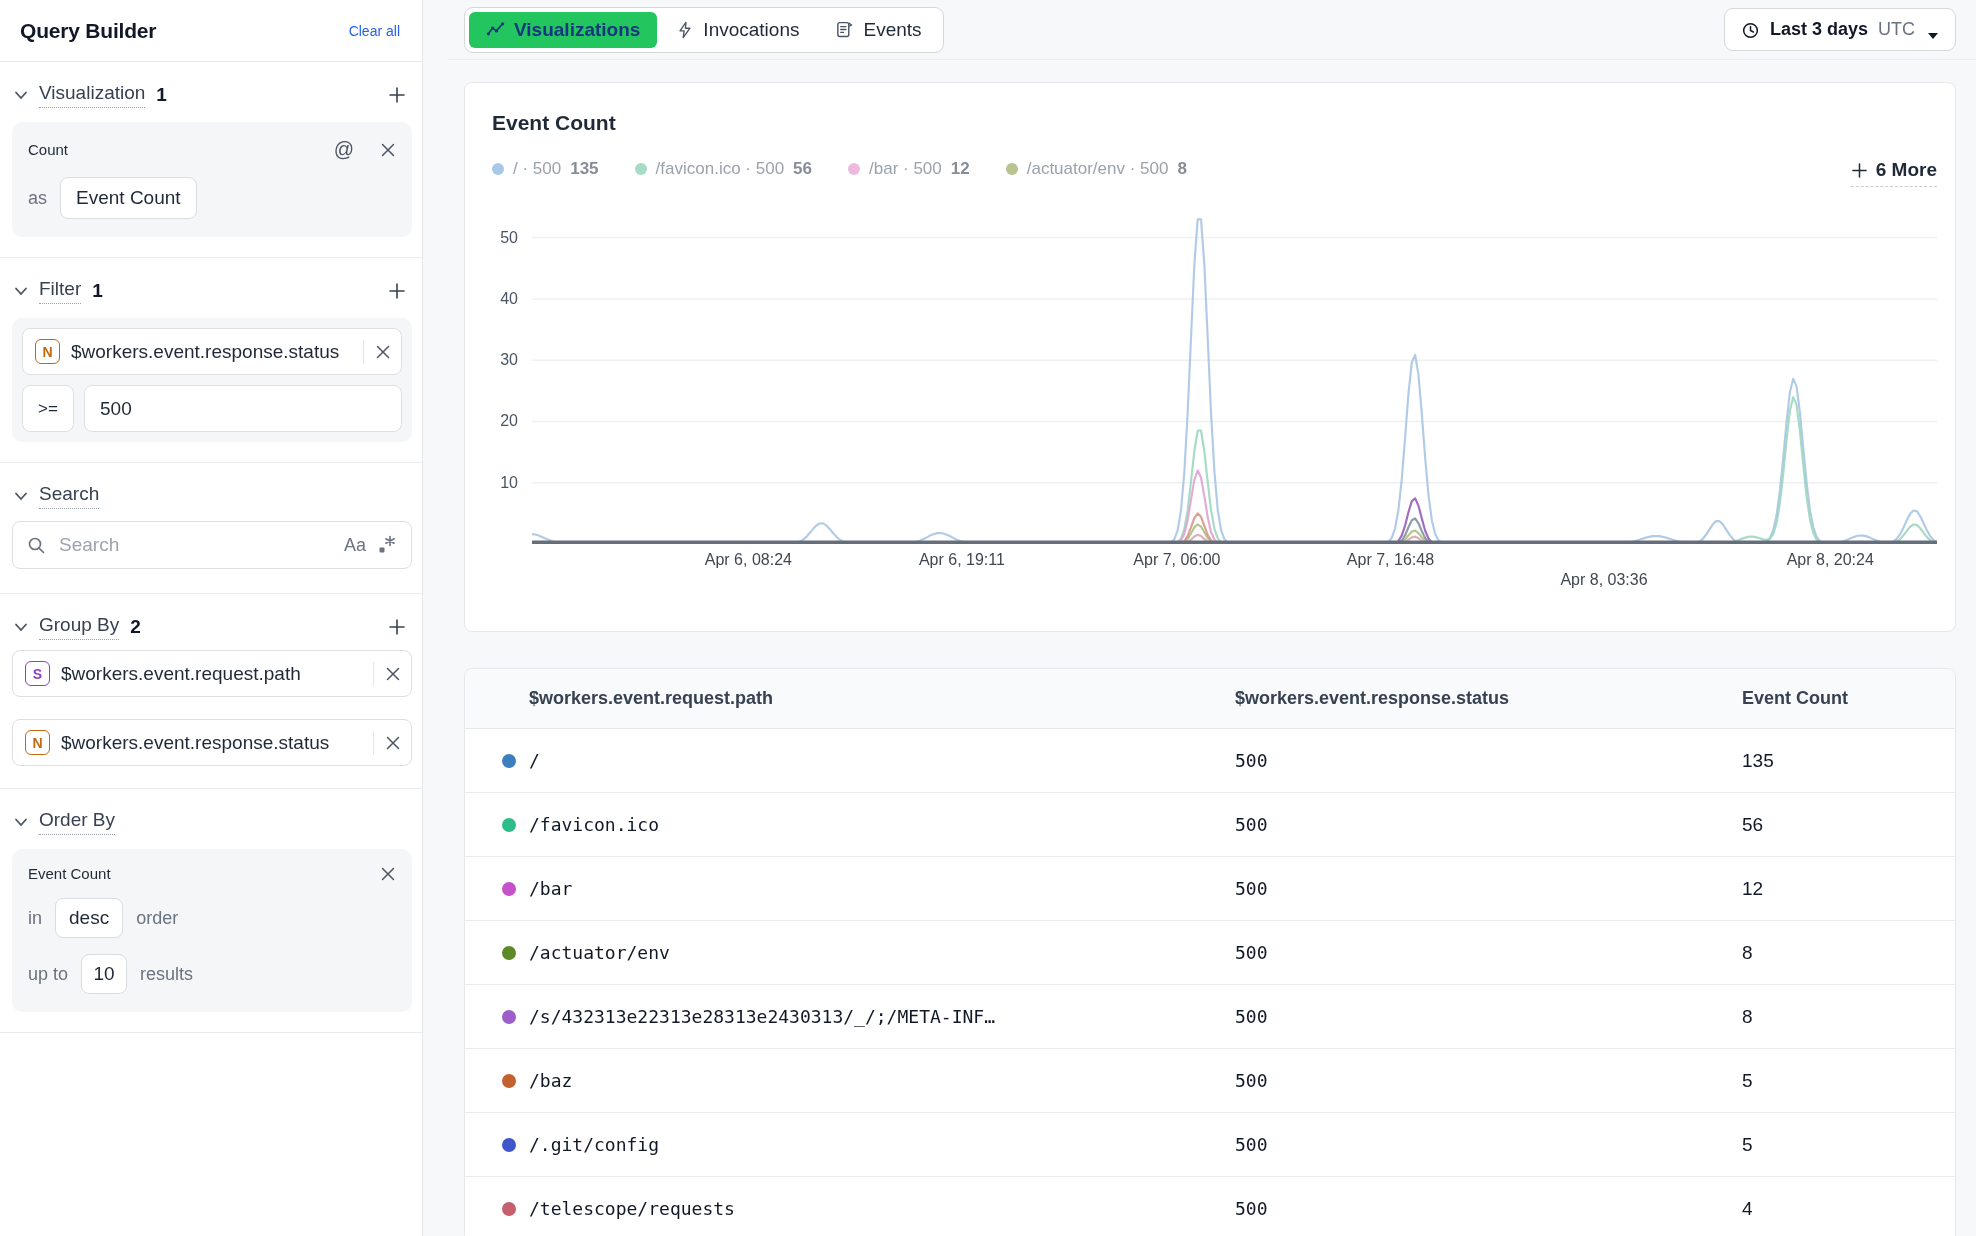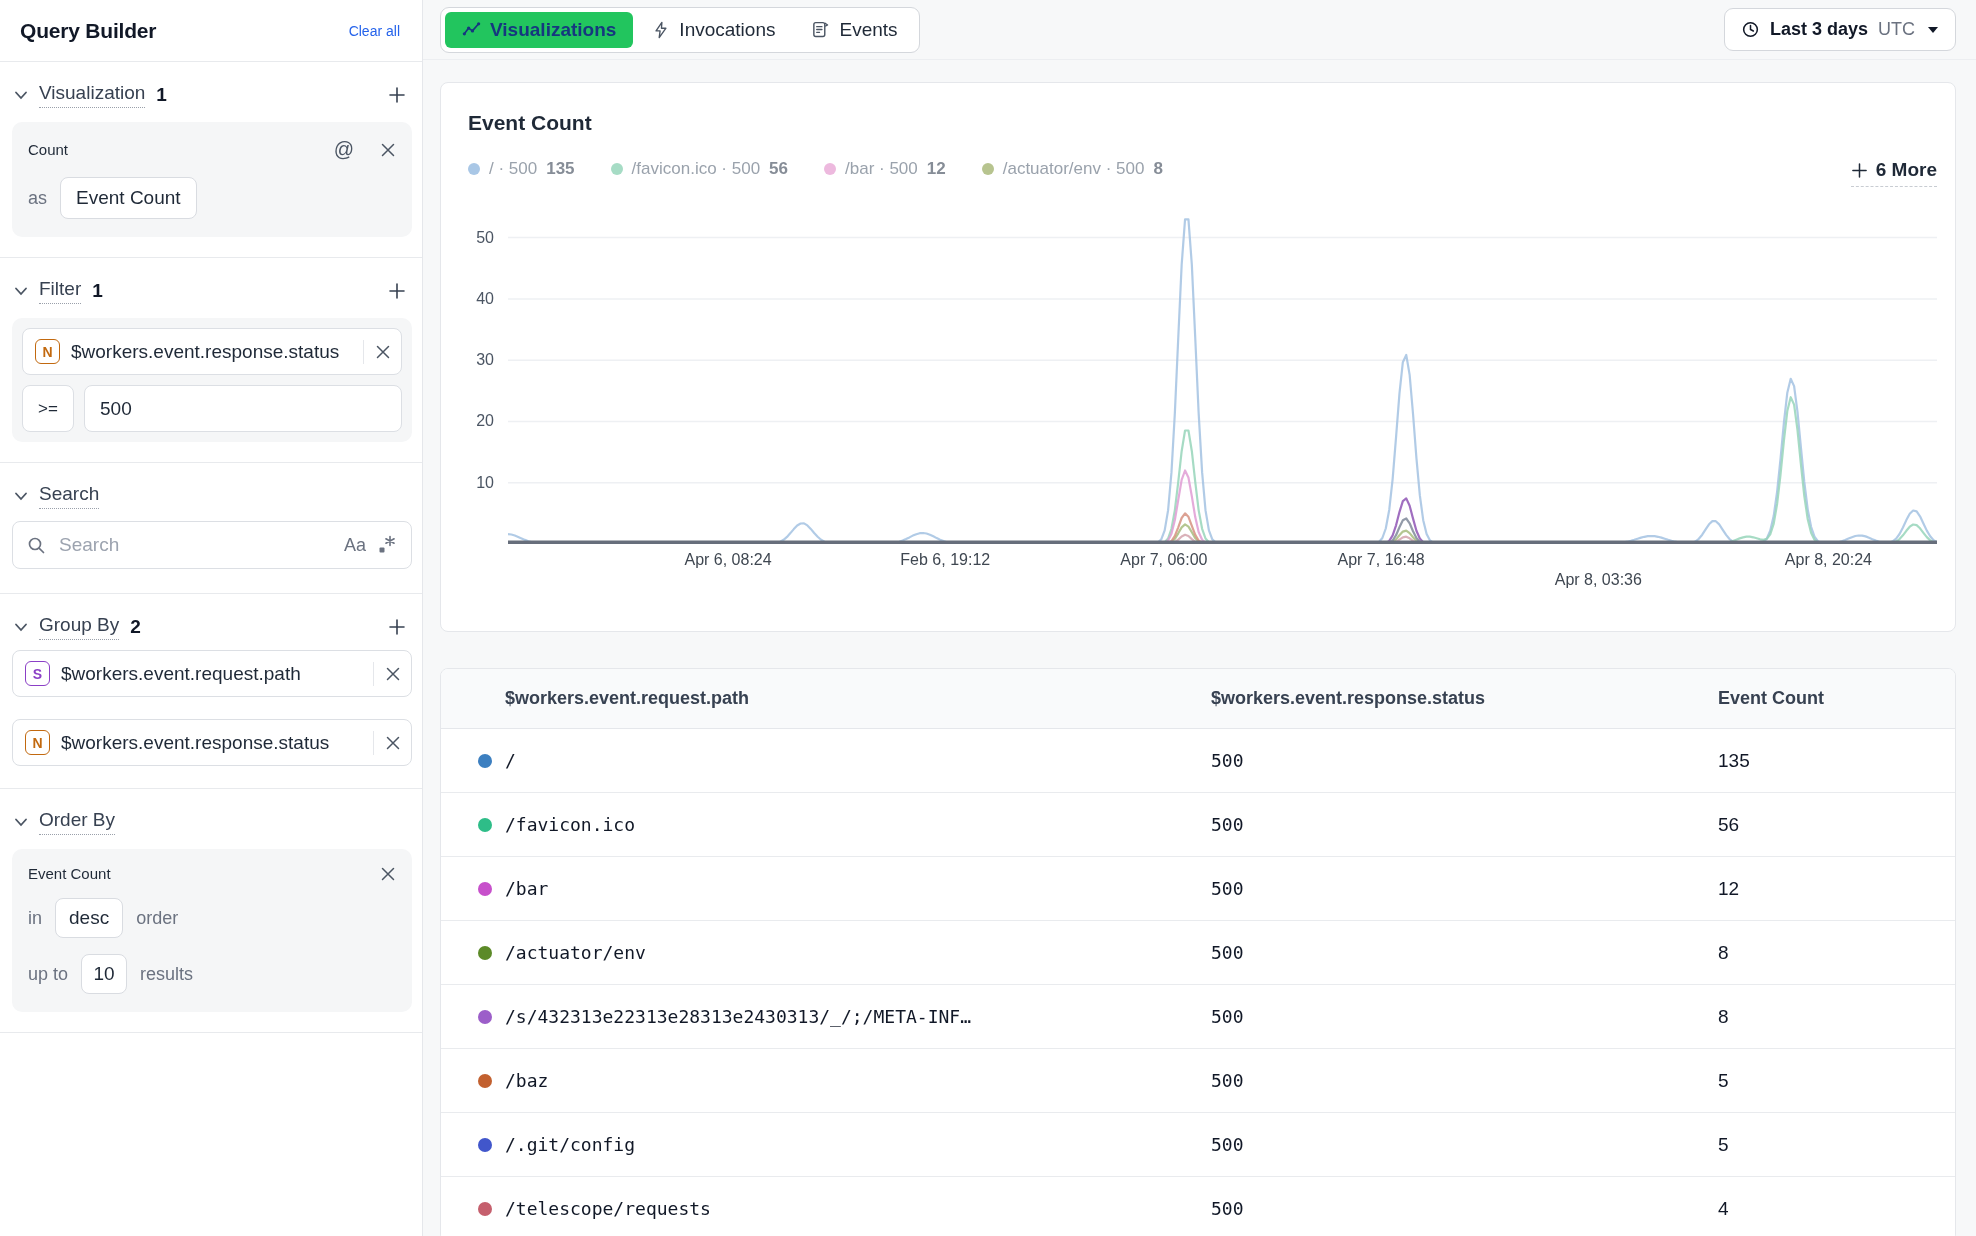--- a/index.html
+++ b/index.html
@@ -1,18 +1,18 @@
 <!DOCTYPE html>
 <html><head>
 <meta charset="utf-8">
 <style>
   html,body{margin:0;padding:0;background:#fff;}
   body{font-family:"Liberation Sans",sans-serif;color:#1f2937;}
   *{box-sizing:border-box;}
-  .app{width:1976px;height:1236px;display:flex;overflow:hidden;background:#f7f8f9;}
+  .app{width:1976px;height:1236px;display:flex;overflow:hidden;background:#f7f8f9;gap:24px;}
 
   
   .sidebar{width:423px;flex:none;background:#fff;border-right:1px solid #e5e7eb;display:flex;flex-direction:column;}
   .sb-header{height:62px;flex:none;display:flex;align-items:center;justify-content:space-between;padding:0 22px 0 20px;border-bottom:1px solid #e8eaed;}
   .sb-title{font-size:21px;font-weight:700;color:#111827;letter-spacing:-.2px;}
   .clear-all{font-size:14px;color:#2563eb;cursor:pointer;}
   .section{padding:12px 10px 16px 12px;border-bottom:1px solid #e8eaed;}
   .sec-head{display:flex;align-items:center;gap:11px;padding:8px 4px 10px 2px;}
   .chev{display:flex;flex:none;cursor:pointer;}
   .sec-label{font-size:19px;color:#374151;border-bottom:1.5px dotted #9aa0aa;padding-bottom:3px;}
@@ -47,21 +47,21 @@
   .chip.num{padding:8px 0;width:46px;text-align:center;}
 
   
   .main{flex:1;display:flex;flex-direction:column;min-width:0;}
   .topbar{height:60px;flex:none;display:flex;align-items:center;justify-content:space-between;padding:0 20px 0 17px;border-bottom:1px solid #eceef1;}
   .tabs{display:flex;background:#fff;border:1px solid #d4d7dc;border-radius:9px;padding:4px;gap:2px;}
   .tab{display:flex;align-items:center;gap:9px;padding:7px 17px;border-radius:6px;font-size:19px;color:#1f2937;cursor:pointer;white-space:nowrap;}
   .tab .ticon{display:flex;color:#4b5563;}
   .tab.active{background:#22c55e;color:#16377f;font-weight:600;}
   .tab.active .ticon{color:#16377f;}
-  .timebtn{display:flex;align-items:center;gap:10px;background:#fff;border:1px solid #d4d7dc;border-radius:9px;padding:10px 16px;cursor:pointer;}
+  .timebtn{display:flex;align-items:flex-end;gap:10px;background:#fff;border:1px solid #d4d7dc;border-radius:9px;padding:10px 16px;cursor:pointer;}
   .time-label{font-size:18px;font-weight:700;color:#111827;}
   .time-zone{font-size:18px;color:#6b7280;}
   .content{flex:1;padding:22px 20px 0 17px;overflow:hidden;}
   .card{background:#fff;border:1px solid #e5e7eb;border-radius:8px;}
   .chart-card{height:550px;padding:28px 18px 14px 27px;}
   .chart-title{font-size:21px;font-weight:700;color:#1f2937;}
   .legend-row{display:flex;align-items:flex-start;margin-top:24px;}
   .leg-items{display:flex;align-items:center;gap:36px;}
   .leg-item{display:flex;align-items:center;gap:9px;font-size:17px;color:#9aa2ac;cursor:pointer;white-space:nowrap;}
   .leg-dot{width:12px;height:12px;border-radius:50%;flex:none;}
@@ -375,21 +375,21 @@
                 <path d="M0.0 337.0L3.4 337.0L6.8 337.0L10.2 337.0L13.6 337.0L17.0 337.0L20.4 337.0L23.9 337.0L27.3 337.0L30.7 337.0L34.1 337.0L37.5 337.0L40.9 337.0L44.3 337.0L47.7 337.0L51.1 337.0L54.5 337.0L57.9 337.0L61.3 337.0L64.7 337.0L68.1 337.0L71.5 337.0L75.0 337.0L78.4 337.0L81.8 337.0L85.2 337.0L88.6 337.0L92.0 337.0L95.4 337.0L98.8 337.0L102.2 337.0L105.6 337.0L109.0 337.0L112.4 337.0L115.8 337.0L119.2 337.0L122.7 337.0L126.1 337.0L129.5 337.0L132.9 337.0L136.3 337.0L139.7 337.0L143.1 337.0L146.5 337.0L149.9 337.0L153.3 337.0L156.7 337.0L160.1 337.0L163.5 337.0L166.9 337.0L170.4 337.0L173.8 337.0L177.2 337.0L180.6 337.0L184.0 337.0L187.4 337.0L190.8 337.0L194.2 337.0L197.6 337.0L201.0 337.0L204.4 337.0L207.8 337.0L211.2 337.0L214.7 337.0L218.1 337.0L221.5 337.0L224.9 337.0L228.3 337.0L231.7 337.0L235.1 337.0L238.5 337.0L241.9 337.0L245.3 337.0L248.7 337.0L252.1 337.0L255.5 337.0L258.9 337.0L262.3 337.0L265.8 337.0L269.2 337.0L272.6 337.0L276.0 337.0L279.4 337.0L282.8 337.0L286.2 337.0L289.6 337.0L293.0 337.0L296.4 337.0L299.8 337.0L303.2 337.0L306.6 337.0L310.1 337.0L313.5 337.0L316.9 337.0L320.3 337.0L323.7 337.0L327.1 337.0L330.5 337.0L333.9 337.0L337.3 337.0L340.7 337.0L344.1 337.0L347.5 337.0L350.9 337.0L354.3 337.0L357.8 337.0L361.2 337.0L364.6 337.0L368.0 337.0L371.4 337.0L374.8 337.0L378.2 337.0L381.6 337.0L385.0 337.0L388.4 337.0L391.8 337.0L395.2 337.0L398.6 337.0L402.0 337.0L405.4 337.0L408.9 337.0L412.3 337.0L415.7 337.0L419.1 337.0L422.5 337.0L425.9 337.0L429.3 337.0L432.7 337.0L436.1 337.0L439.5 337.0L442.9 337.0L446.3 337.0L449.7 337.0L453.1 337.0L456.6 337.0L460.0 337.0L463.4 337.0L466.8 337.0L470.2 337.0L473.6 337.0L477.0 337.0L480.4 337.0L483.8 337.0L487.2 337.0L490.6 337.0L494.0 337.0L497.4 337.0L500.8 337.0L504.3 337.0L507.7 337.0L511.1 337.0L514.5 337.0L517.9 337.0L521.3 337.0L524.7 337.0L528.1 337.0L531.5 337.0L534.9 337.0L538.3 337.0L541.7 337.0L545.1 337.0L548.6 337.0L552.0 337.0L555.4 337.0L558.8 337.0L562.2 337.0L565.6 337.0L569.0 337.0L572.4 337.0L575.8 337.0L579.2 337.0L582.6 337.0L586.0 337.0L589.4 337.0L592.8 337.0L596.3 337.0L599.7 337.0L603.1 337.0L606.5 337.0L609.9 337.0L613.3 337.0L616.7 337.0L620.1 337.0L623.5 337.0L626.9 337.0L630.3 337.0L633.7 337.0L637.1 337.0L640.5 337.0L644.0 337.0L647.4 337.0L650.8 337.0L654.2 337.0L657.6 337.0L661.0 337.0L664.4 337.0L667.8 337.0L671.2 337.0L674.6 337.0L678.0 337.0L681.4 337.0L684.8 337.0L688.2 337.0L691.6 337.0L695.1 337.0L698.5 337.0L701.9 337.0L705.3 337.0L708.7 337.0L712.1 337.0L715.5 337.0L718.9 337.0L722.3 337.0L725.7 337.0L729.1 337.0L732.5 337.0L735.9 337.0L739.4 337.0L742.8 337.0L746.2 337.0L749.6 337.0L753.0 337.0L756.4 337.0L759.8 337.0L763.2 337.0L766.6 337.0L770.0 337.0L773.4 337.0L776.8 337.0L780.2 337.0L783.6 337.0L787.1 337.0L790.5 337.0L793.9 337.0L797.3 337.0L800.7 337.0L804.1 337.0L807.5 337.0L810.9 337.0L814.3 337.0L817.7 337.0L821.1 337.0L824.5 337.0L827.9 337.0L831.3 337.0L834.8 337.0L838.2 337.0L841.6 337.0L845.0 337.0L848.4 337.0L851.8 337.0L855.2 337.0L858.6 337.0L862.0 337.0L865.4 337.0L868.8 337.0L872.2 337.0L875.6 336.8L879.0 336.1L882.5 333.8L885.9 328.3L889.3 318.3L892.7 305.1L896.1 294.1L899.5 291.4L902.9 298.7L906.3 311.6L909.7 323.7L913.1 331.5L916.5 335.2L919.9 336.5L923.3 336.9L926.7 337.0L930.1 337.0L933.6 337.0L937.0 337.0L940.4 337.0L943.8 337.0L947.2 337.0L950.6 337.0L954.0 337.0L957.4 337.0L960.8 337.0L964.2 337.0L967.6 337.0L971.0 337.0L974.4 337.0L977.8 337.0L981.3 337.0L984.7 337.0L988.1 337.0L991.5 337.0L994.9 337.0L998.3 337.0L1001.7 337.0L1005.1 337.0L1008.5 337.0L1011.9 337.0L1015.3 337.0L1018.7 337.0L1022.1 337.0L1025.5 337.0L1029.0 337.0L1032.4 337.0L1035.8 337.0L1039.2 337.0L1042.6 337.0L1046.0 337.0L1049.4 337.0L1052.8 337.0L1056.2 337.0L1059.6 337.0L1063.0 337.0L1066.4 337.0L1069.8 337.0L1073.3 337.0L1076.7 337.0L1080.1 337.0L1083.5 337.0L1086.9 337.0L1090.3 337.0L1093.7 337.0L1097.1 337.0L1100.5 337.0L1103.9 337.0L1107.3 337.0L1110.7 337.0L1114.1 337.0L1117.5 337.0L1121.0 337.0L1124.4 337.0L1127.8 337.0L1131.2 337.0L1134.6 337.0L1138.0 337.0L1141.4 337.0L1144.8 337.0L1148.2 337.0L1151.6 337.0L1155.0 337.0L1158.4 337.0L1161.8 337.0L1165.2 337.0L1168.7 337.0L1172.1 337.0L1175.5 337.0L1178.9 337.0L1182.3 337.0L1185.7 337.0L1189.1 337.0L1192.5 337.0L1195.9 337.0L1199.3 337.0L1202.7 337.0L1206.1 337.0L1209.5 337.0L1212.9 337.0L1216.3 337.0L1219.8 337.0L1223.2 337.0L1226.6 337.0L1230.0 337.0L1233.4 337.0L1236.8 337.0L1240.2 337.0L1243.6 337.0L1247.0 337.0L1250.4 337.0L1253.8 337.0L1257.2 337.0L1260.6 337.0L1264.0 337.0L1267.5 337.0L1270.9 337.0L1274.3 337.0L1277.7 337.0L1281.1 337.0L1284.5 337.0L1287.9 337.0L1291.3 337.0L1294.7 337.0L1298.1 337.0L1301.5 337.0L1304.9 337.0L1308.3 337.0L1311.7 337.0L1315.2 337.0L1318.6 337.0L1322.0 337.0L1325.4 337.0L1328.8 337.0L1332.2 337.0L1335.6 337.0L1339.0 337.0L1342.4 337.0L1345.8 337.0L1349.2 337.0L1352.6 337.0L1356.0 337.0L1359.5 337.0L1362.9 337.0L1366.3 337.0L1369.7 337.0L1373.1 337.0L1376.5 337.0L1379.9 337.0L1383.3 337.0L1386.7 337.0L1390.1 337.0L1393.5 337.0L1396.9 337.0L1400.3 337.0L1403.7 337.0L1407.1 337.0L1410.6 337.0L1414.0 337.0L1417.4 337.0L1420.8 337.0L1424.2 337.0L1427.6 337.0L1431.0 337.0" fill="none" stroke="#8f55b5" stroke-width="2.2" stroke-opacity="0.85" stroke-linejoin="round"></path>
                 <path d="M0.0 337.0L3.4 337.0L6.8 337.0L10.2 337.0L13.6 337.0L17.0 337.0L20.4 337.0L23.9 337.0L27.3 337.0L30.7 337.0L34.1 337.0L37.5 337.0L40.9 337.0L44.3 337.0L47.7 337.0L51.1 337.0L54.5 337.0L57.9 337.0L61.3 337.0L64.7 337.0L68.1 337.0L71.5 337.0L75.0 337.0L78.4 337.0L81.8 337.0L85.2 337.0L88.6 337.0L92.0 337.0L95.4 337.0L98.8 337.0L102.2 337.0L105.6 337.0L109.0 337.0L112.4 337.0L115.8 337.0L119.2 337.0L122.7 337.0L126.1 337.0L129.5 337.0L132.9 337.0L136.3 337.0L139.7 337.0L143.1 337.0L146.5 337.0L149.9 337.0L153.3 337.0L156.7 337.0L160.1 337.0L163.5 337.0L166.9 337.0L170.4 337.0L173.8 337.0L177.2 337.0L180.6 337.0L184.0 337.0L187.4 337.0L190.8 337.0L194.2 337.0L197.6 337.0L201.0 337.0L204.4 337.0L207.8 337.0L211.2 337.0L214.7 337.0L218.1 337.0L221.5 337.0L224.9 337.0L228.3 337.0L231.7 337.0L235.1 337.0L238.5 337.0L241.9 337.0L245.3 337.0L248.7 337.0L252.1 337.0L255.5 337.0L258.9 337.0L262.3 337.0L265.8 337.0L269.2 337.0L272.6 337.0L276.0 337.0L279.4 337.0L282.8 337.0L286.2 337.0L289.6 337.0L293.0 337.0L296.4 337.0L299.8 337.0L303.2 337.0L306.6 337.0L310.1 337.0L313.5 337.0L316.9 337.0L320.3 337.0L323.7 337.0L327.1 337.0L330.5 337.0L333.9 337.0L337.3 337.0L340.7 337.0L344.1 337.0L347.5 337.0L350.9 337.0L354.3 337.0L357.8 337.0L361.2 337.0L364.6 337.0L368.0 337.0L371.4 337.0L374.8 337.0L378.2 337.0L381.6 337.0L385.0 337.0L388.4 337.0L391.8 337.0L395.2 337.0L398.6 337.0L402.0 337.0L405.4 337.0L408.9 337.0L412.3 337.0L415.7 337.0L419.1 337.0L422.5 337.0L425.9 337.0L429.3 337.0L432.7 337.0L436.1 337.0L439.5 337.0L442.9 337.0L446.3 337.0L449.7 337.0L453.1 337.0L456.6 337.0L460.0 337.0L463.4 337.0L466.8 337.0L470.2 337.0L473.6 337.0L477.0 337.0L480.4 337.0L483.8 337.0L487.2 337.0L490.6 337.0L494.0 337.0L497.4 337.0L500.8 337.0L504.3 337.0L507.7 337.0L511.1 337.0L514.5 337.0L517.9 337.0L521.3 337.0L524.7 337.0L528.1 337.0L531.5 337.0L534.9 337.0L538.3 337.0L541.7 337.0L545.1 337.0L548.6 337.0L552.0 337.0L555.4 337.0L558.8 337.0L562.2 337.0L565.6 337.0L569.0 337.0L572.4 337.0L575.8 337.0L579.2 337.0L582.6 337.0L586.0 337.0L589.4 337.0L592.8 337.0L596.3 337.0L599.7 337.0L603.1 337.0L606.5 337.0L609.9 337.0L613.3 337.0L616.7 337.0L620.1 337.0L623.5 337.0L626.9 337.0L630.3 337.0L633.7 337.0L637.1 337.0L640.5 337.0L644.0 337.0L647.4 337.0L650.8 337.0L654.2 337.0L657.6 336.8L661.0 336.2L664.4 334.0L667.8 328.9L671.2 320.3L674.6 311.0L678.0 306.4L681.4 309.8L684.8 318.8L688.2 327.8L691.6 333.5L695.1 336.0L698.5 336.8L701.9 337.0L705.3 337.0L708.7 337.0L712.1 337.0L715.5 337.0L718.9 337.0L722.3 337.0L725.7 337.0L729.1 337.0L732.5 337.0L735.9 337.0L739.4 337.0L742.8 337.0L746.2 337.0L749.6 337.0L753.0 337.0L756.4 337.0L759.8 337.0L763.2 337.0L766.6 337.0L770.0 337.0L773.4 337.0L776.8 337.0L780.2 337.0L783.6 337.0L787.1 337.0L790.5 337.0L793.9 337.0L797.3 337.0L800.7 337.0L804.1 337.0L807.5 337.0L810.9 337.0L814.3 337.0L817.7 337.0L821.1 337.0L824.5 337.0L827.9 337.0L831.3 337.0L834.8 337.0L838.2 337.0L841.6 337.0L845.0 337.0L848.4 337.0L851.8 337.0L855.2 337.0L858.6 337.0L862.0 337.0L865.4 337.0L868.8 337.0L872.2 337.0L875.6 337.0L879.0 337.0L882.5 337.0L885.9 337.0L889.3 337.0L892.7 337.0L896.1 337.0L899.5 337.0L902.9 337.0L906.3 337.0L909.7 337.0L913.1 337.0L916.5 337.0L919.9 337.0L923.3 337.0L926.7 337.0L930.1 337.0L933.6 337.0L937.0 337.0L940.4 337.0L943.8 337.0L947.2 337.0L950.6 337.0L954.0 337.0L957.4 337.0L960.8 337.0L964.2 337.0L967.6 337.0L971.0 337.0L974.4 337.0L977.8 337.0L981.3 337.0L984.7 337.0L988.1 337.0L991.5 337.0L994.9 337.0L998.3 337.0L1001.7 337.0L1005.1 337.0L1008.5 337.0L1011.9 337.0L1015.3 337.0L1018.7 337.0L1022.1 337.0L1025.5 337.0L1029.0 337.0L1032.4 337.0L1035.8 337.0L1039.2 337.0L1042.6 337.0L1046.0 337.0L1049.4 337.0L1052.8 337.0L1056.2 337.0L1059.6 337.0L1063.0 337.0L1066.4 337.0L1069.8 337.0L1073.3 337.0L1076.7 337.0L1080.1 337.0L1083.5 337.0L1086.9 337.0L1090.3 337.0L1093.7 337.0L1097.1 337.0L1100.5 337.0L1103.9 337.0L1107.3 337.0L1110.7 337.0L1114.1 337.0L1117.5 337.0L1121.0 337.0L1124.4 337.0L1127.8 337.0L1131.2 337.0L1134.6 337.0L1138.0 337.0L1141.4 337.0L1144.8 337.0L1148.2 337.0L1151.6 337.0L1155.0 337.0L1158.4 337.0L1161.8 337.0L1165.2 337.0L1168.7 337.0L1172.1 337.0L1175.5 337.0L1178.9 337.0L1182.3 337.0L1185.7 337.0L1189.1 337.0L1192.5 337.0L1195.9 337.0L1199.3 337.0L1202.7 337.0L1206.1 337.0L1209.5 337.0L1212.9 337.0L1216.3 337.0L1219.8 337.0L1223.2 337.0L1226.6 337.0L1230.0 337.0L1233.4 337.0L1236.8 337.0L1240.2 337.0L1243.6 337.0L1247.0 337.0L1250.4 337.0L1253.8 337.0L1257.2 337.0L1260.6 337.0L1264.0 337.0L1267.5 337.0L1270.9 337.0L1274.3 337.0L1277.7 337.0L1281.1 337.0L1284.5 337.0L1287.9 337.0L1291.3 337.0L1294.7 337.0L1298.1 337.0L1301.5 337.0L1304.9 337.0L1308.3 337.0L1311.7 337.0L1315.2 337.0L1318.6 337.0L1322.0 337.0L1325.4 337.0L1328.8 337.0L1332.2 337.0L1335.6 337.0L1339.0 337.0L1342.4 337.0L1345.8 337.0L1349.2 337.0L1352.6 337.0L1356.0 337.0L1359.5 337.0L1362.9 337.0L1366.3 337.0L1369.7 337.0L1373.1 337.0L1376.5 337.0L1379.9 337.0L1383.3 337.0L1386.7 337.0L1390.1 337.0L1393.5 337.0L1396.9 337.0L1400.3 337.0L1403.7 337.0L1407.1 337.0L1410.6 337.0L1414.0 337.0L1417.4 337.0L1420.8 337.0L1424.2 337.0L1427.6 337.0L1431.0 337.0" fill="none" stroke="#d69180" stroke-width="2.2" stroke-opacity="0.85" stroke-linejoin="round"></path>
                 <path d="M0.0 337.0L3.4 337.0L6.8 337.0L10.2 337.0L13.6 337.0L17.0 337.0L20.4 337.0L23.9 337.0L27.3 337.0L30.7 337.0L34.1 337.0L37.5 337.0L40.9 337.0L44.3 337.0L47.7 337.0L51.1 337.0L54.5 337.0L57.9 337.0L61.3 337.0L64.7 337.0L68.1 337.0L71.5 337.0L75.0 337.0L78.4 337.0L81.8 337.0L85.2 337.0L88.6 337.0L92.0 337.0L95.4 337.0L98.8 337.0L102.2 337.0L105.6 337.0L109.0 337.0L112.4 337.0L115.8 337.0L119.2 337.0L122.7 337.0L126.1 337.0L129.5 337.0L132.9 337.0L136.3 337.0L139.7 337.0L143.1 337.0L146.5 337.0L149.9 337.0L153.3 337.0L156.7 337.0L160.1 337.0L163.5 337.0L166.9 337.0L170.4 337.0L173.8 337.0L177.2 337.0L180.6 337.0L184.0 337.0L187.4 337.0L190.8 337.0L194.2 337.0L197.6 337.0L201.0 337.0L204.4 337.0L207.8 337.0L211.2 337.0L214.7 337.0L218.1 337.0L221.5 337.0L224.9 337.0L228.3 337.0L231.7 337.0L235.1 337.0L238.5 337.0L241.9 337.0L245.3 337.0L248.7 337.0L252.1 337.0L255.5 337.0L258.9 337.0L262.3 337.0L265.8 337.0L269.2 337.0L272.6 337.0L276.0 337.0L279.4 337.0L282.8 337.0L286.2 337.0L289.6 337.0L293.0 337.0L296.4 337.0L299.8 337.0L303.2 337.0L306.6 337.0L310.1 337.0L313.5 337.0L316.9 337.0L320.3 337.0L323.7 337.0L327.1 337.0L330.5 337.0L333.9 337.0L337.3 337.0L340.7 337.0L344.1 337.0L347.5 337.0L350.9 337.0L354.3 337.0L357.8 337.0L361.2 337.0L364.6 337.0L368.0 337.0L371.4 337.0L374.8 337.0L378.2 337.0L381.6 337.0L385.0 337.0L388.4 337.0L391.8 337.0L395.2 337.0L398.6 337.0L402.0 337.0L405.4 337.0L408.9 337.0L412.3 337.0L415.7 337.0L419.1 337.0L422.5 337.0L425.9 337.0L429.3 337.0L432.7 337.0L436.1 337.0L439.5 337.0L442.9 337.0L446.3 337.0L449.7 337.0L453.1 337.0L456.6 337.0L460.0 337.0L463.4 337.0L466.8 337.0L470.2 337.0L473.6 337.0L477.0 337.0L480.4 337.0L483.8 337.0L487.2 337.0L490.6 337.0L494.0 337.0L497.4 337.0L500.8 337.0L504.3 337.0L507.7 337.0L511.1 337.0L514.5 337.0L517.9 337.0L521.3 337.0L524.7 337.0L528.1 337.0L531.5 337.0L534.9 337.0L538.3 337.0L541.7 337.0L545.1 337.0L548.6 337.0L552.0 337.0L555.4 337.0L558.8 337.0L562.2 337.0L565.6 337.0L569.0 337.0L572.4 337.0L575.8 337.0L579.2 337.0L582.6 337.0L586.0 337.0L589.4 337.0L592.8 337.0L596.3 337.0L599.7 337.0L603.1 337.0L606.5 337.0L609.9 337.0L613.3 337.0L616.7 337.0L620.1 337.0L623.5 337.0L626.9 337.0L630.3 337.0L633.7 337.0L637.1 337.0L640.5 337.0L644.0 337.0L647.4 337.0L650.8 337.0L654.2 337.0L657.6 337.0L661.0 337.0L664.4 337.0L667.8 337.0L671.2 337.0L674.6 337.0L678.0 337.0L681.4 337.0L684.8 337.0L688.2 337.0L691.6 337.0L695.1 337.0L698.5 337.0L701.9 337.0L705.3 337.0L708.7 337.0L712.1 337.0L715.5 337.0L718.9 337.0L722.3 337.0L725.7 337.0L729.1 337.0L732.5 337.0L735.9 337.0L739.4 337.0L742.8 337.0L746.2 337.0L749.6 337.0L753.0 337.0L756.4 337.0L759.8 337.0L763.2 337.0L766.6 337.0L770.0 337.0L773.4 337.0L776.8 337.0L780.2 337.0L783.6 337.0L787.1 337.0L790.5 337.0L793.9 337.0L797.3 337.0L800.7 337.0L804.1 337.0L807.5 337.0L810.9 337.0L814.3 337.0L817.7 337.0L821.1 337.0L824.5 337.0L827.9 337.0L831.3 337.0L834.8 337.0L838.2 337.0L841.6 337.0L845.0 337.0L848.4 337.0L851.8 337.0L855.2 337.0L858.6 337.0L862.0 337.0L865.4 337.0L868.8 337.0L872.2 337.0L875.6 337.0L879.0 336.8L882.5 335.9L885.9 333.5L889.3 328.2L892.7 320.3L896.1 313.3L899.5 311.5L902.9 316.3L906.3 324.3L909.7 331.1L913.1 334.9L916.5 336.5L919.9 336.9L923.3 337.0L926.7 337.0L930.1 337.0L933.6 337.0L937.0 337.0L940.4 337.0L943.8 337.0L947.2 337.0L950.6 337.0L954.0 337.0L957.4 337.0L960.8 337.0L964.2 337.0L967.6 337.0L971.0 337.0L974.4 337.0L977.8 337.0L981.3 337.0L984.7 337.0L988.1 337.0L991.5 337.0L994.9 337.0L998.3 337.0L1001.7 337.0L1005.1 337.0L1008.5 337.0L1011.9 337.0L1015.3 337.0L1018.7 337.0L1022.1 337.0L1025.5 337.0L1029.0 337.0L1032.4 337.0L1035.8 337.0L1039.2 337.0L1042.6 337.0L1046.0 337.0L1049.4 337.0L1052.8 337.0L1056.2 337.0L1059.6 337.0L1063.0 337.0L1066.4 337.0L1069.8 337.0L1073.3 337.0L1076.7 337.0L1080.1 337.0L1083.5 337.0L1086.9 337.0L1090.3 337.0L1093.7 337.0L1097.1 337.0L1100.5 337.0L1103.9 337.0L1107.3 337.0L1110.7 337.0L1114.1 337.0L1117.5 337.0L1121.0 337.0L1124.4 337.0L1127.8 337.0L1131.2 337.0L1134.6 337.0L1138.0 337.0L1141.4 337.0L1144.8 337.0L1148.2 337.0L1151.6 337.0L1155.0 337.0L1158.4 337.0L1161.8 337.0L1165.2 337.0L1168.7 337.0L1172.1 337.0L1175.5 337.0L1178.9 337.0L1182.3 337.0L1185.7 337.0L1189.1 337.0L1192.5 337.0L1195.9 337.0L1199.3 337.0L1202.7 337.0L1206.1 337.0L1209.5 337.0L1212.9 337.0L1216.3 337.0L1219.8 337.0L1223.2 337.0L1226.6 337.0L1230.0 337.0L1233.4 337.0L1236.8 337.0L1240.2 337.0L1243.6 337.0L1247.0 337.0L1250.4 337.0L1253.8 337.0L1257.2 337.0L1260.6 337.0L1264.0 337.0L1267.5 337.0L1270.9 337.0L1274.3 337.0L1277.7 337.0L1281.1 337.0L1284.5 337.0L1287.9 337.0L1291.3 337.0L1294.7 337.0L1298.1 337.0L1301.5 337.0L1304.9 337.0L1308.3 337.0L1311.7 337.0L1315.2 337.0L1318.6 337.0L1322.0 337.0L1325.4 337.0L1328.8 337.0L1332.2 337.0L1335.6 337.0L1339.0 337.0L1342.4 337.0L1345.8 337.0L1349.2 337.0L1352.6 337.0L1356.0 337.0L1359.5 337.0L1362.9 337.0L1366.3 337.0L1369.7 337.0L1373.1 337.0L1376.5 337.0L1379.9 337.0L1383.3 337.0L1386.7 337.0L1390.1 337.0L1393.5 337.0L1396.9 337.0L1400.3 337.0L1403.7 337.0L1407.1 337.0L1410.6 337.0L1414.0 337.0L1417.4 337.0L1420.8 337.0L1424.2 337.0L1427.6 337.0L1431.0 337.0" fill="none" stroke="#7f8899" stroke-width="2.2" stroke-opacity="0.85" stroke-linejoin="round"></path>
                 <path d="M0.0 337.0L3.4 337.0L6.8 337.0L10.2 337.0L13.6 337.0L17.0 337.0L20.4 337.0L23.9 337.0L27.3 337.0L30.7 337.0L34.1 337.0L37.5 337.0L40.9 337.0L44.3 337.0L47.7 337.0L51.1 337.0L54.5 337.0L57.9 337.0L61.3 337.0L64.7 337.0L68.1 337.0L71.5 337.0L75.0 337.0L78.4 337.0L81.8 337.0L85.2 337.0L88.6 337.0L92.0 337.0L95.4 337.0L98.8 337.0L102.2 337.0L105.6 337.0L109.0 337.0L112.4 337.0L115.8 337.0L119.2 337.0L122.7 337.0L126.1 337.0L129.5 337.0L132.9 337.0L136.3 337.0L139.7 337.0L143.1 337.0L146.5 337.0L149.9 337.0L153.3 337.0L156.7 337.0L160.1 337.0L163.5 337.0L166.9 337.0L170.4 337.0L173.8 337.0L177.2 337.0L180.6 337.0L184.0 337.0L187.4 337.0L190.8 337.0L194.2 337.0L197.6 337.0L201.0 337.0L204.4 337.0L207.8 337.0L211.2 337.0L214.7 337.0L218.1 337.0L221.5 337.0L224.9 337.0L228.3 337.0L231.7 337.0L235.1 337.0L238.5 337.0L241.9 337.0L245.3 337.0L248.7 337.0L252.1 337.0L255.5 337.0L258.9 337.0L262.3 337.0L265.8 337.0L269.2 337.0L272.6 337.0L276.0 337.0L279.4 337.0L282.8 337.0L286.2 337.0L289.6 337.0L293.0 337.0L296.4 337.0L299.8 337.0L303.2 337.0L306.6 337.0L310.1 337.0L313.5 337.0L316.9 337.0L320.3 337.0L323.7 337.0L327.1 337.0L330.5 337.0L333.9 337.0L337.3 337.0L340.7 337.0L344.1 337.0L347.5 337.0L350.9 337.0L354.3 337.0L357.8 337.0L361.2 337.0L364.6 337.0L368.0 337.0L371.4 337.0L374.8 337.0L378.2 337.0L381.6 337.0L385.0 337.0L388.4 337.0L391.8 337.0L395.2 337.0L398.6 337.0L402.0 337.0L405.4 337.0L408.9 337.0L412.3 337.0L415.7 337.0L419.1 337.0L422.5 337.0L425.9 337.0L429.3 337.0L432.7 337.0L436.1 337.0L439.5 337.0L442.9 337.0L446.3 337.0L449.7 337.0L453.1 337.0L456.6 337.0L460.0 337.0L463.4 337.0L466.8 337.0L470.2 337.0L473.6 337.0L477.0 337.0L480.4 337.0L483.8 337.0L487.2 337.0L490.6 337.0L494.0 337.0L497.4 337.0L500.8 337.0L504.3 337.0L507.7 337.0L511.1 337.0L514.5 337.0L517.9 337.0L521.3 337.0L524.7 337.0L528.1 337.0L531.5 337.0L534.9 337.0L538.3 337.0L541.7 337.0L545.1 337.0L548.6 337.0L552.0 337.0L555.4 337.0L558.8 337.0L562.2 337.0L565.6 337.0L569.0 337.0L572.4 337.0L575.8 337.0L579.2 337.0L582.6 337.0L586.0 337.0L589.4 337.0L592.8 337.0L596.3 337.0L599.7 337.0L603.1 337.0L606.5 337.0L609.9 337.0L613.3 337.0L616.7 337.0L620.1 337.0L623.5 337.0L626.9 337.0L630.3 337.0L633.7 337.0L637.1 337.0L640.5 337.0L644.0 337.0L647.4 337.0L650.8 337.0L654.2 337.0L657.6 337.0L661.0 336.9L664.4 336.5L667.8 335.2L671.2 332.6L674.6 329.5L678.0 327.8L681.4 329.0L684.8 332.1L688.2 334.8L691.6 336.3L695.1 336.9L698.5 337.0L701.9 337.0L705.3 337.0L708.7 337.0L712.1 337.0L715.5 337.0L718.9 337.0L722.3 337.0L725.7 337.0L729.1 337.0L732.5 337.0L735.9 337.0L739.4 337.0L742.8 337.0L746.2 337.0L749.6 337.0L753.0 337.0L756.4 337.0L759.8 337.0L763.2 337.0L766.6 337.0L770.0 337.0L773.4 337.0L776.8 337.0L780.2 337.0L783.6 337.0L787.1 337.0L790.5 337.0L793.9 337.0L797.3 337.0L800.7 337.0L804.1 337.0L807.5 337.0L810.9 337.0L814.3 337.0L817.7 337.0L821.1 337.0L824.5 337.0L827.9 337.0L831.3 337.0L834.8 337.0L838.2 337.0L841.6 337.0L845.0 337.0L848.4 337.0L851.8 337.0L855.2 337.0L858.6 337.0L862.0 337.0L865.4 337.0L868.8 337.0L872.2 337.0L875.6 337.0L879.0 337.0L882.5 336.8L885.9 336.3L889.3 335.0L892.7 332.7L896.1 330.3L899.5 329.7L902.9 331.3L906.3 333.9L909.7 335.8L913.1 336.7L916.5 336.9L919.9 337.0L923.3 337.0L926.7 337.0L930.1 337.0L933.6 337.0L937.0 337.0L940.4 337.0L943.8 337.0L947.2 337.0L950.6 337.0L954.0 337.0L957.4 337.0L960.8 337.0L964.2 337.0L967.6 337.0L971.0 337.0L974.4 337.0L977.8 337.0L981.3 337.0L984.7 337.0L988.1 337.0L991.5 337.0L994.9 337.0L998.3 337.0L1001.7 337.0L1005.1 337.0L1008.5 337.0L1011.9 337.0L1015.3 337.0L1018.7 337.0L1022.1 337.0L1025.5 337.0L1029.0 337.0L1032.4 337.0L1035.8 337.0L1039.2 337.0L1042.6 337.0L1046.0 337.0L1049.4 337.0L1052.8 337.0L1056.2 337.0L1059.6 337.0L1063.0 337.0L1066.4 337.0L1069.8 337.0L1073.3 337.0L1076.7 337.0L1080.1 337.0L1083.5 337.0L1086.9 337.0L1090.3 337.0L1093.7 337.0L1097.1 337.0L1100.5 337.0L1103.9 337.0L1107.3 337.0L1110.7 337.0L1114.1 337.0L1117.5 337.0L1121.0 337.0L1124.4 337.0L1127.8 337.0L1131.2 337.0L1134.6 337.0L1138.0 337.0L1141.4 337.0L1144.8 337.0L1148.2 337.0L1151.6 337.0L1155.0 337.0L1158.4 337.0L1161.8 337.0L1165.2 337.0L1168.7 337.0L1172.1 337.0L1175.5 337.0L1178.9 337.0L1182.3 337.0L1185.7 337.0L1189.1 337.0L1192.5 337.0L1195.9 337.0L1199.3 337.0L1202.7 337.0L1206.1 337.0L1209.5 337.0L1212.9 337.0L1216.3 337.0L1219.8 337.0L1223.2 337.0L1226.6 337.0L1230.0 337.0L1233.4 337.0L1236.8 337.0L1240.2 337.0L1243.6 337.0L1247.0 337.0L1250.4 337.0L1253.8 337.0L1257.2 337.0L1260.6 337.0L1264.0 337.0L1267.5 337.0L1270.9 337.0L1274.3 337.0L1277.7 337.0L1281.1 337.0L1284.5 337.0L1287.9 337.0L1291.3 337.0L1294.7 337.0L1298.1 337.0L1301.5 337.0L1304.9 337.0L1308.3 337.0L1311.7 337.0L1315.2 337.0L1318.6 337.0L1322.0 337.0L1325.4 337.0L1328.8 337.0L1332.2 337.0L1335.6 337.0L1339.0 337.0L1342.4 337.0L1345.8 337.0L1349.2 337.0L1352.6 337.0L1356.0 337.0L1359.5 337.0L1362.9 337.0L1366.3 337.0L1369.7 337.0L1373.1 337.0L1376.5 337.0L1379.9 337.0L1383.3 337.0L1386.7 337.0L1390.1 337.0L1393.5 337.0L1396.9 337.0L1400.3 337.0L1403.7 337.0L1407.1 337.0L1410.6 337.0L1414.0 337.0L1417.4 337.0L1420.8 337.0L1424.2 337.0L1427.6 337.0L1431.0 337.0" fill="none" stroke="#d3a3ad" stroke-width="2.2" stroke-opacity="0.85" stroke-linejoin="round"></path>
                 <rect x="0" y="333.5" width="1431" height="3.5" fill="#676e7b"></rect>
               </svg>
           </div>
         </div>
         <div class="xlabels">
             <span style="left: 15.4%;">Apr 6, 08:24</span>
-            <span style="left: 30.6%;">Feb 6, 19:12</span>
+            <span style="left: 30.6%;">Apr 6, 19:11</span>
             <span style="left: 45.9%;">Apr 7, 06:00</span>
             <span style="left: 61.1%;">Apr 7, 16:48</span>
             <span style="left: 76.3%; margin-top: 20px;">Apr 8, 03:36</span>
             <span style="left: 92.4%;">Apr 8, 20:24</span>
           </div>
       </div>
 
       <div class="card table-card">
         <div class="tgrid thead">
           <div class="th">$workers.event.request.path</div>

